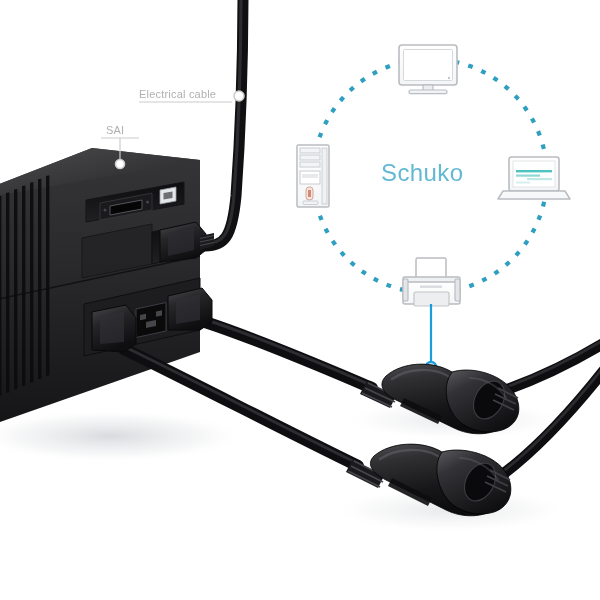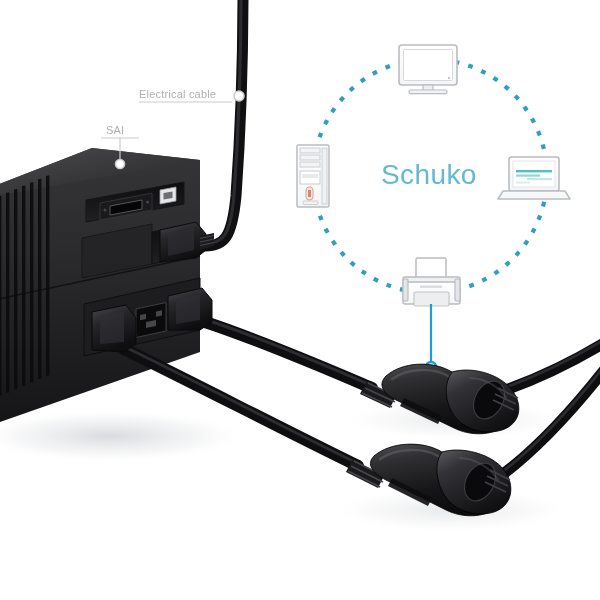--- a/index.html
+++ b/index.html
@@ -30,21 +30,21 @@
     letter-spacing: 0.2px;
     white-space: nowrap;
     font-family: "Liberation Sans", sans-serif;
   }
   #lbl-electrical-cable { left: 139px; top: 88px; }
   #lbl-sai { left: 106px; top: 124px; }
   #lbl-schuko {
     position: absolute;
     left: 381px;
     top: 159px;
-    font-size: 28px;
+    font-size: 24px;
     color: #63b9d4;
     letter-spacing: 0.4px;
     font-family: "Liberation Sans", sans-serif;
     white-space: nowrap;
     text-align: right;
   }
 </style>
 </head>
 <body>
 

